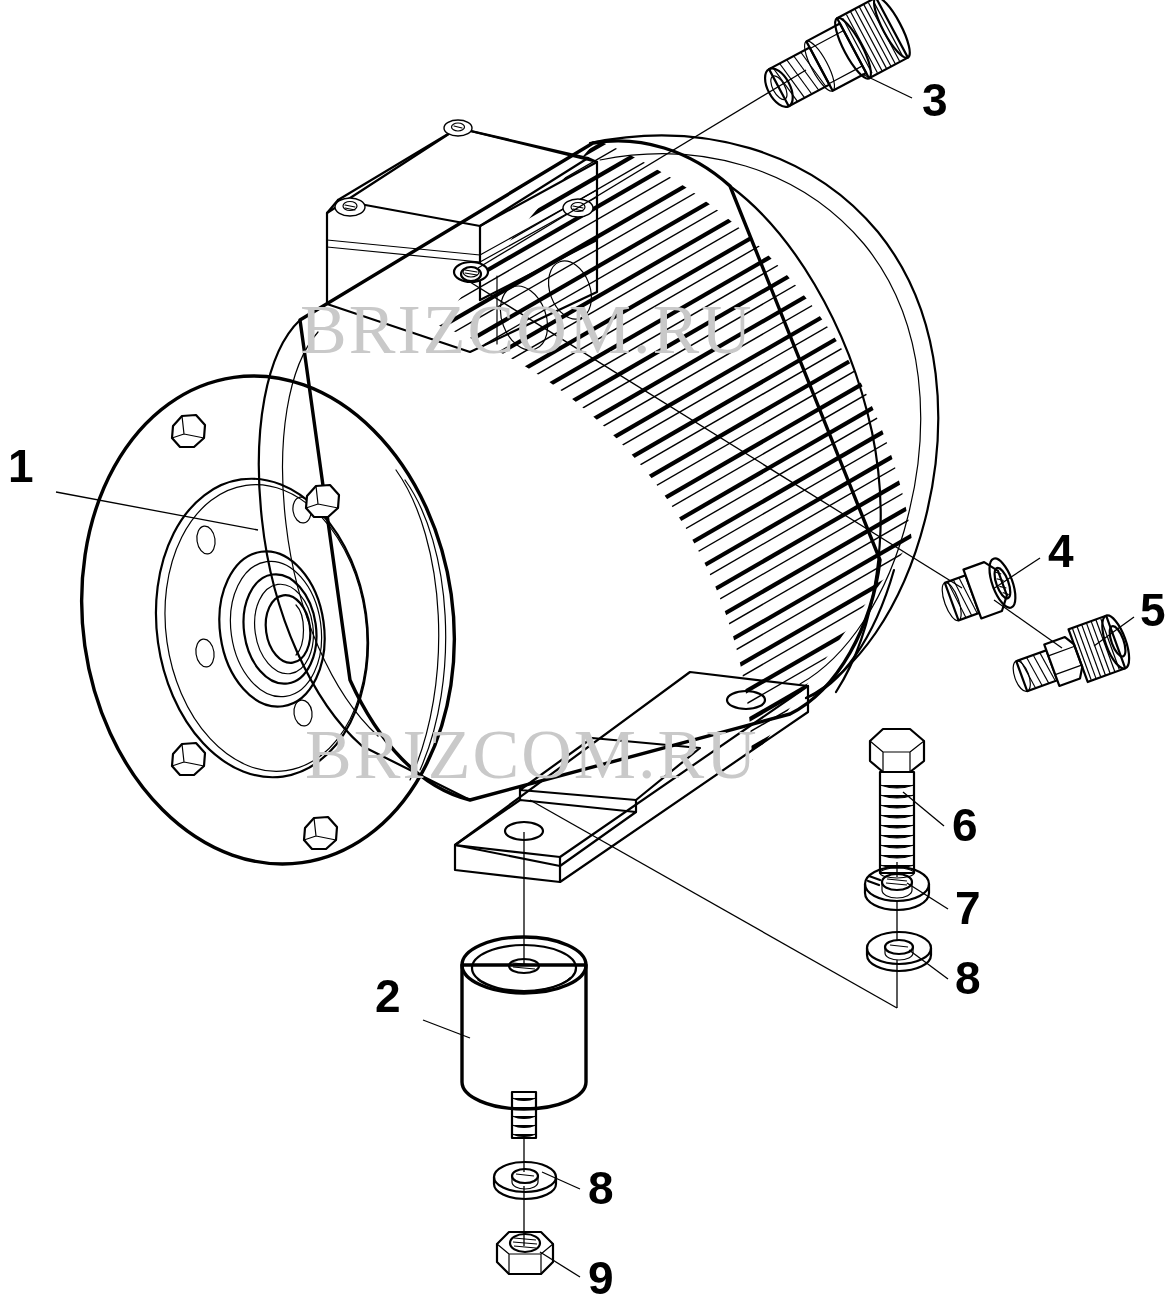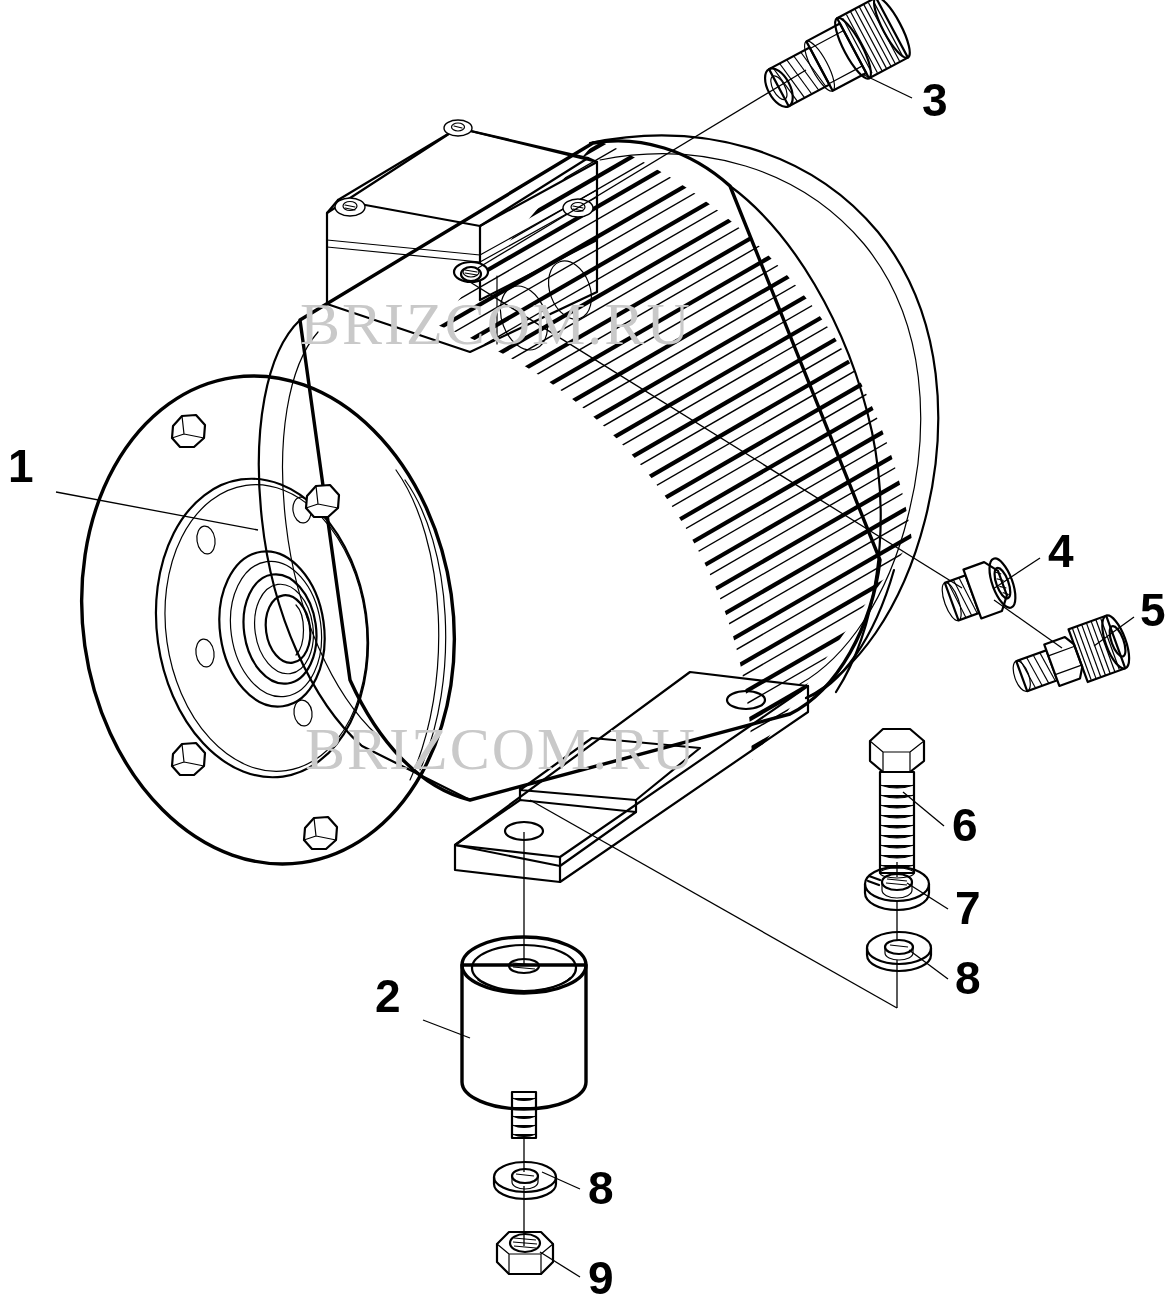--- a/index.html
+++ b/index.html
@@ -30,21 +30,21 @@
     font-family: "Liberation Sans", sans-serif;
     font-size: 46px;
     font-weight: bold;
     color: #000000;
     line-height: 1;
     user-select: none;
   }
   .wm {
     position: absolute;
     font-family: "Liberation Serif", serif;
-    font-size: 60px;
+    font-size: 70px;
     letter-spacing: 2px;
     color: #c9c9c9;
     white-space: nowrap;
     user-select: none;
     pointer-events: none;
   }
   .wm-1 { left: 300px; top: 290px; }
   .wm-2 { left: 305px; top: 715px; }
 </style>
 </head>

